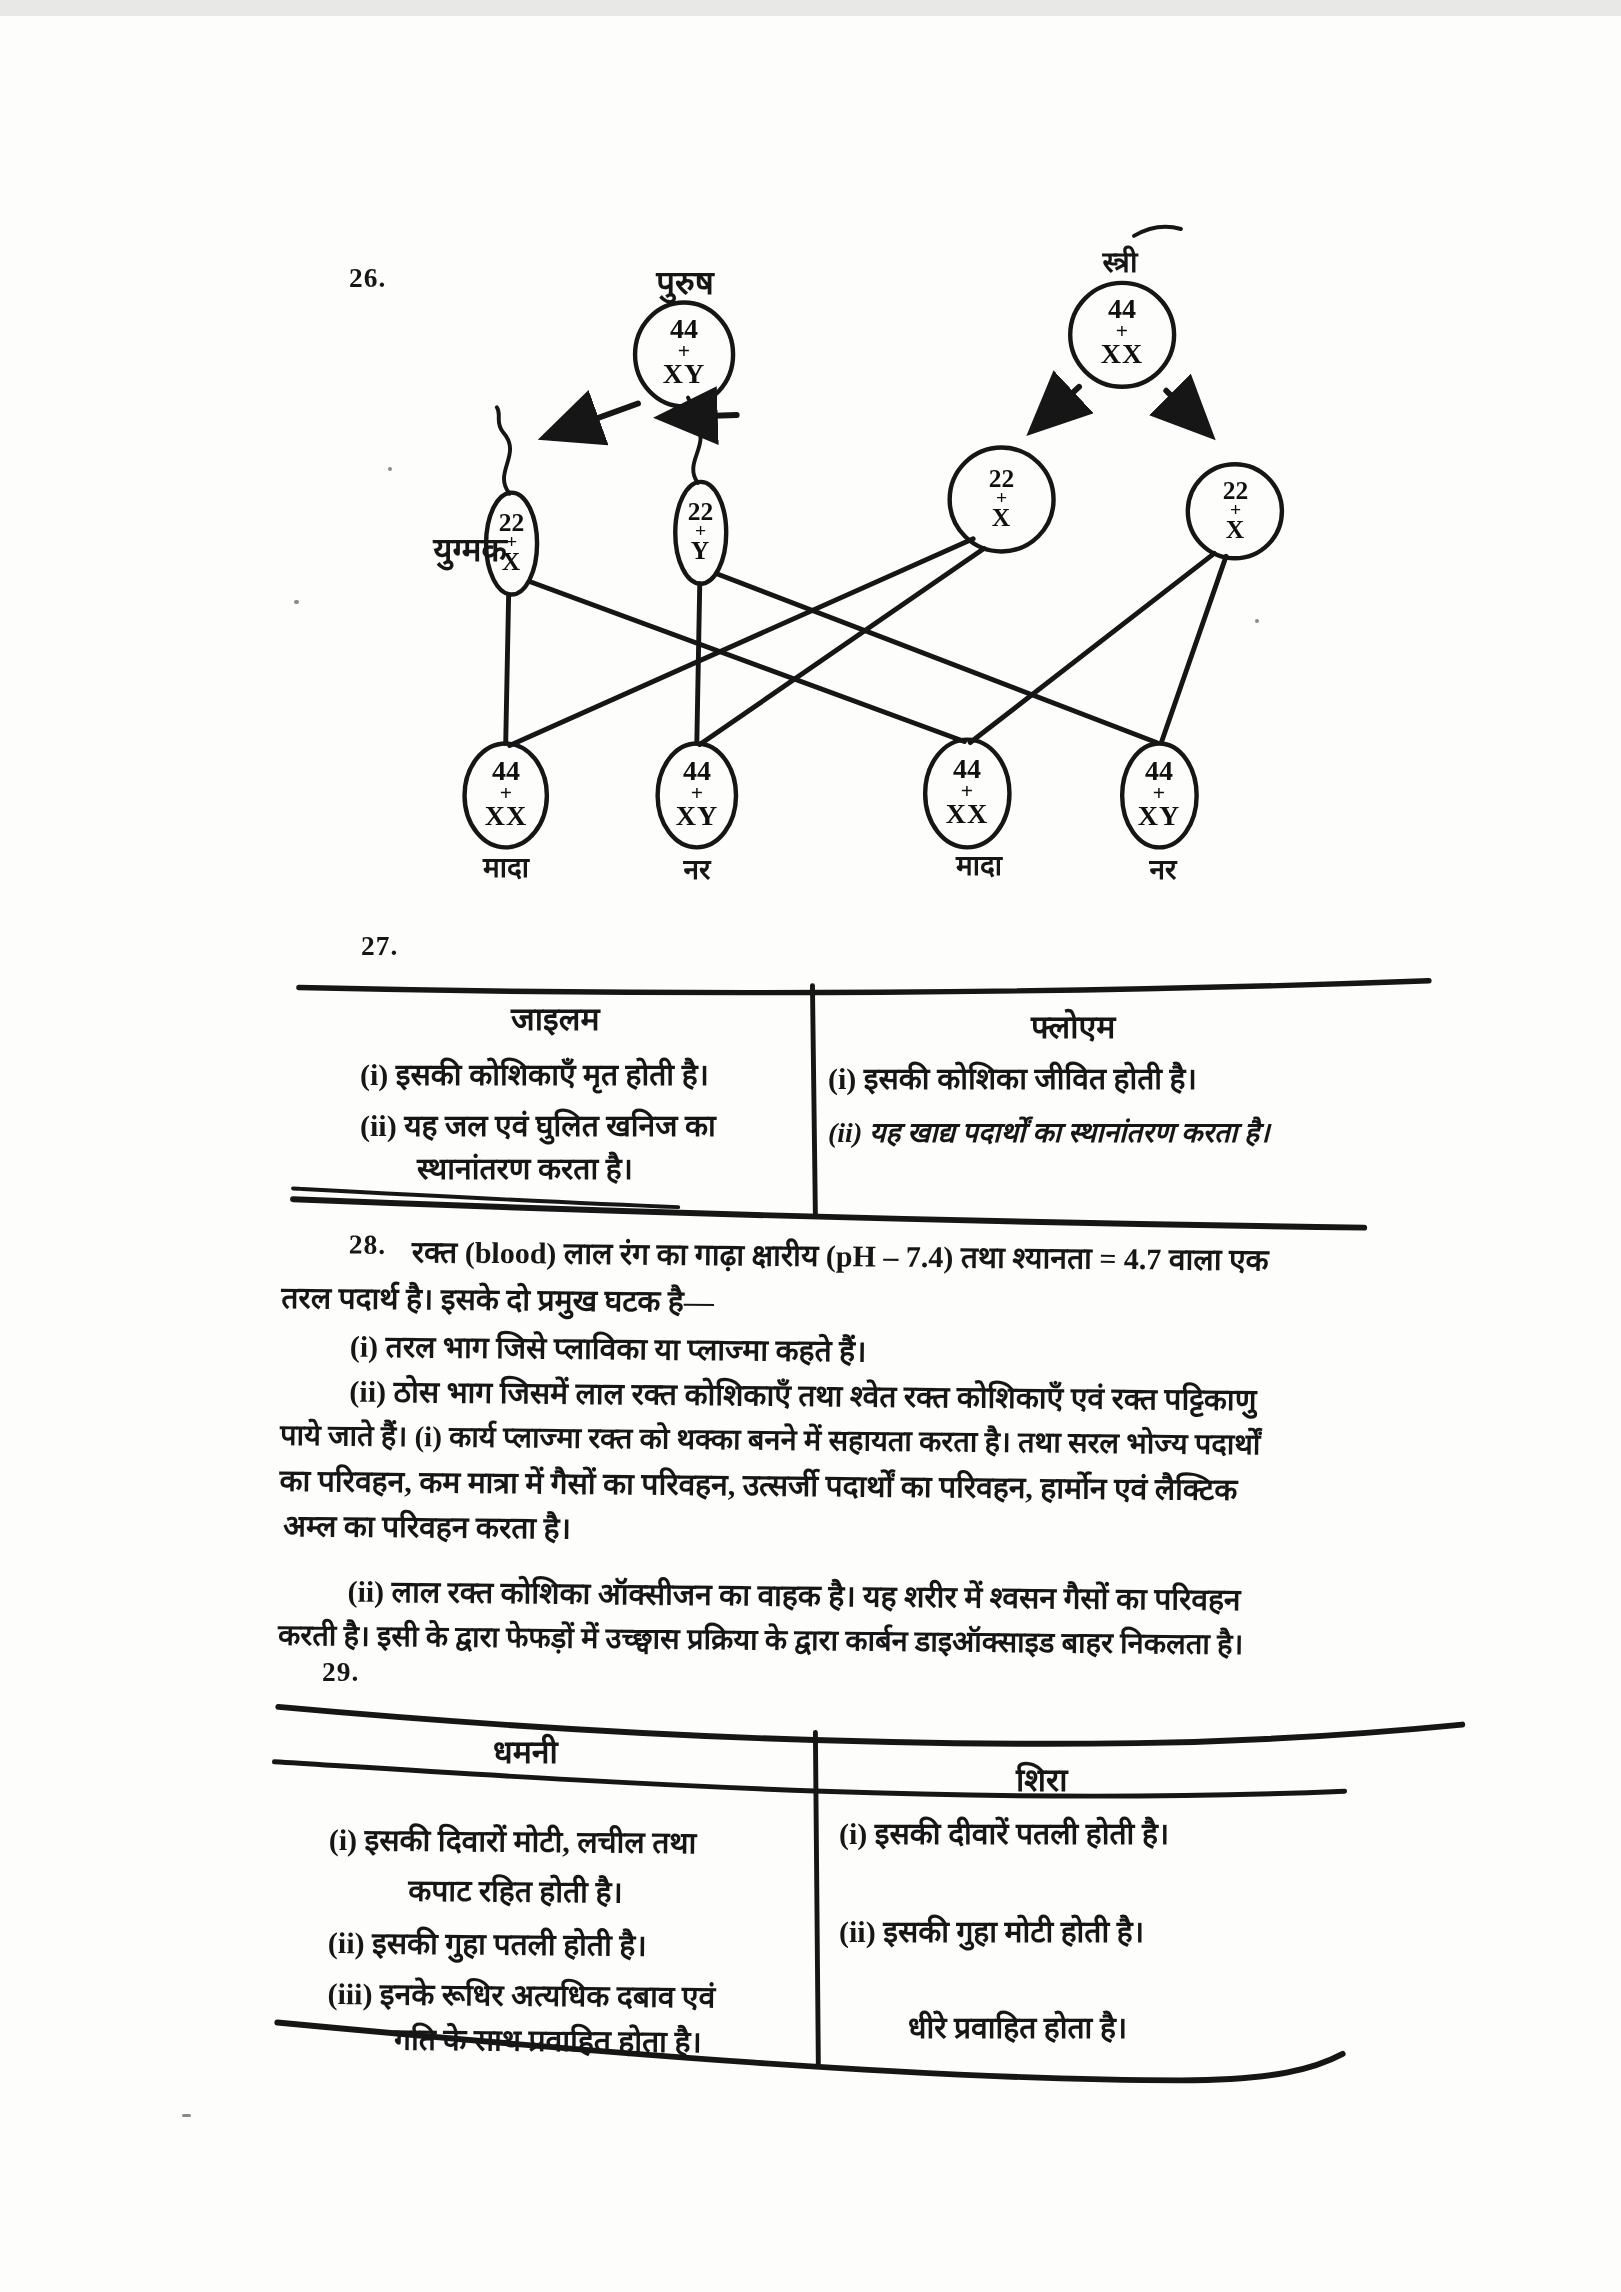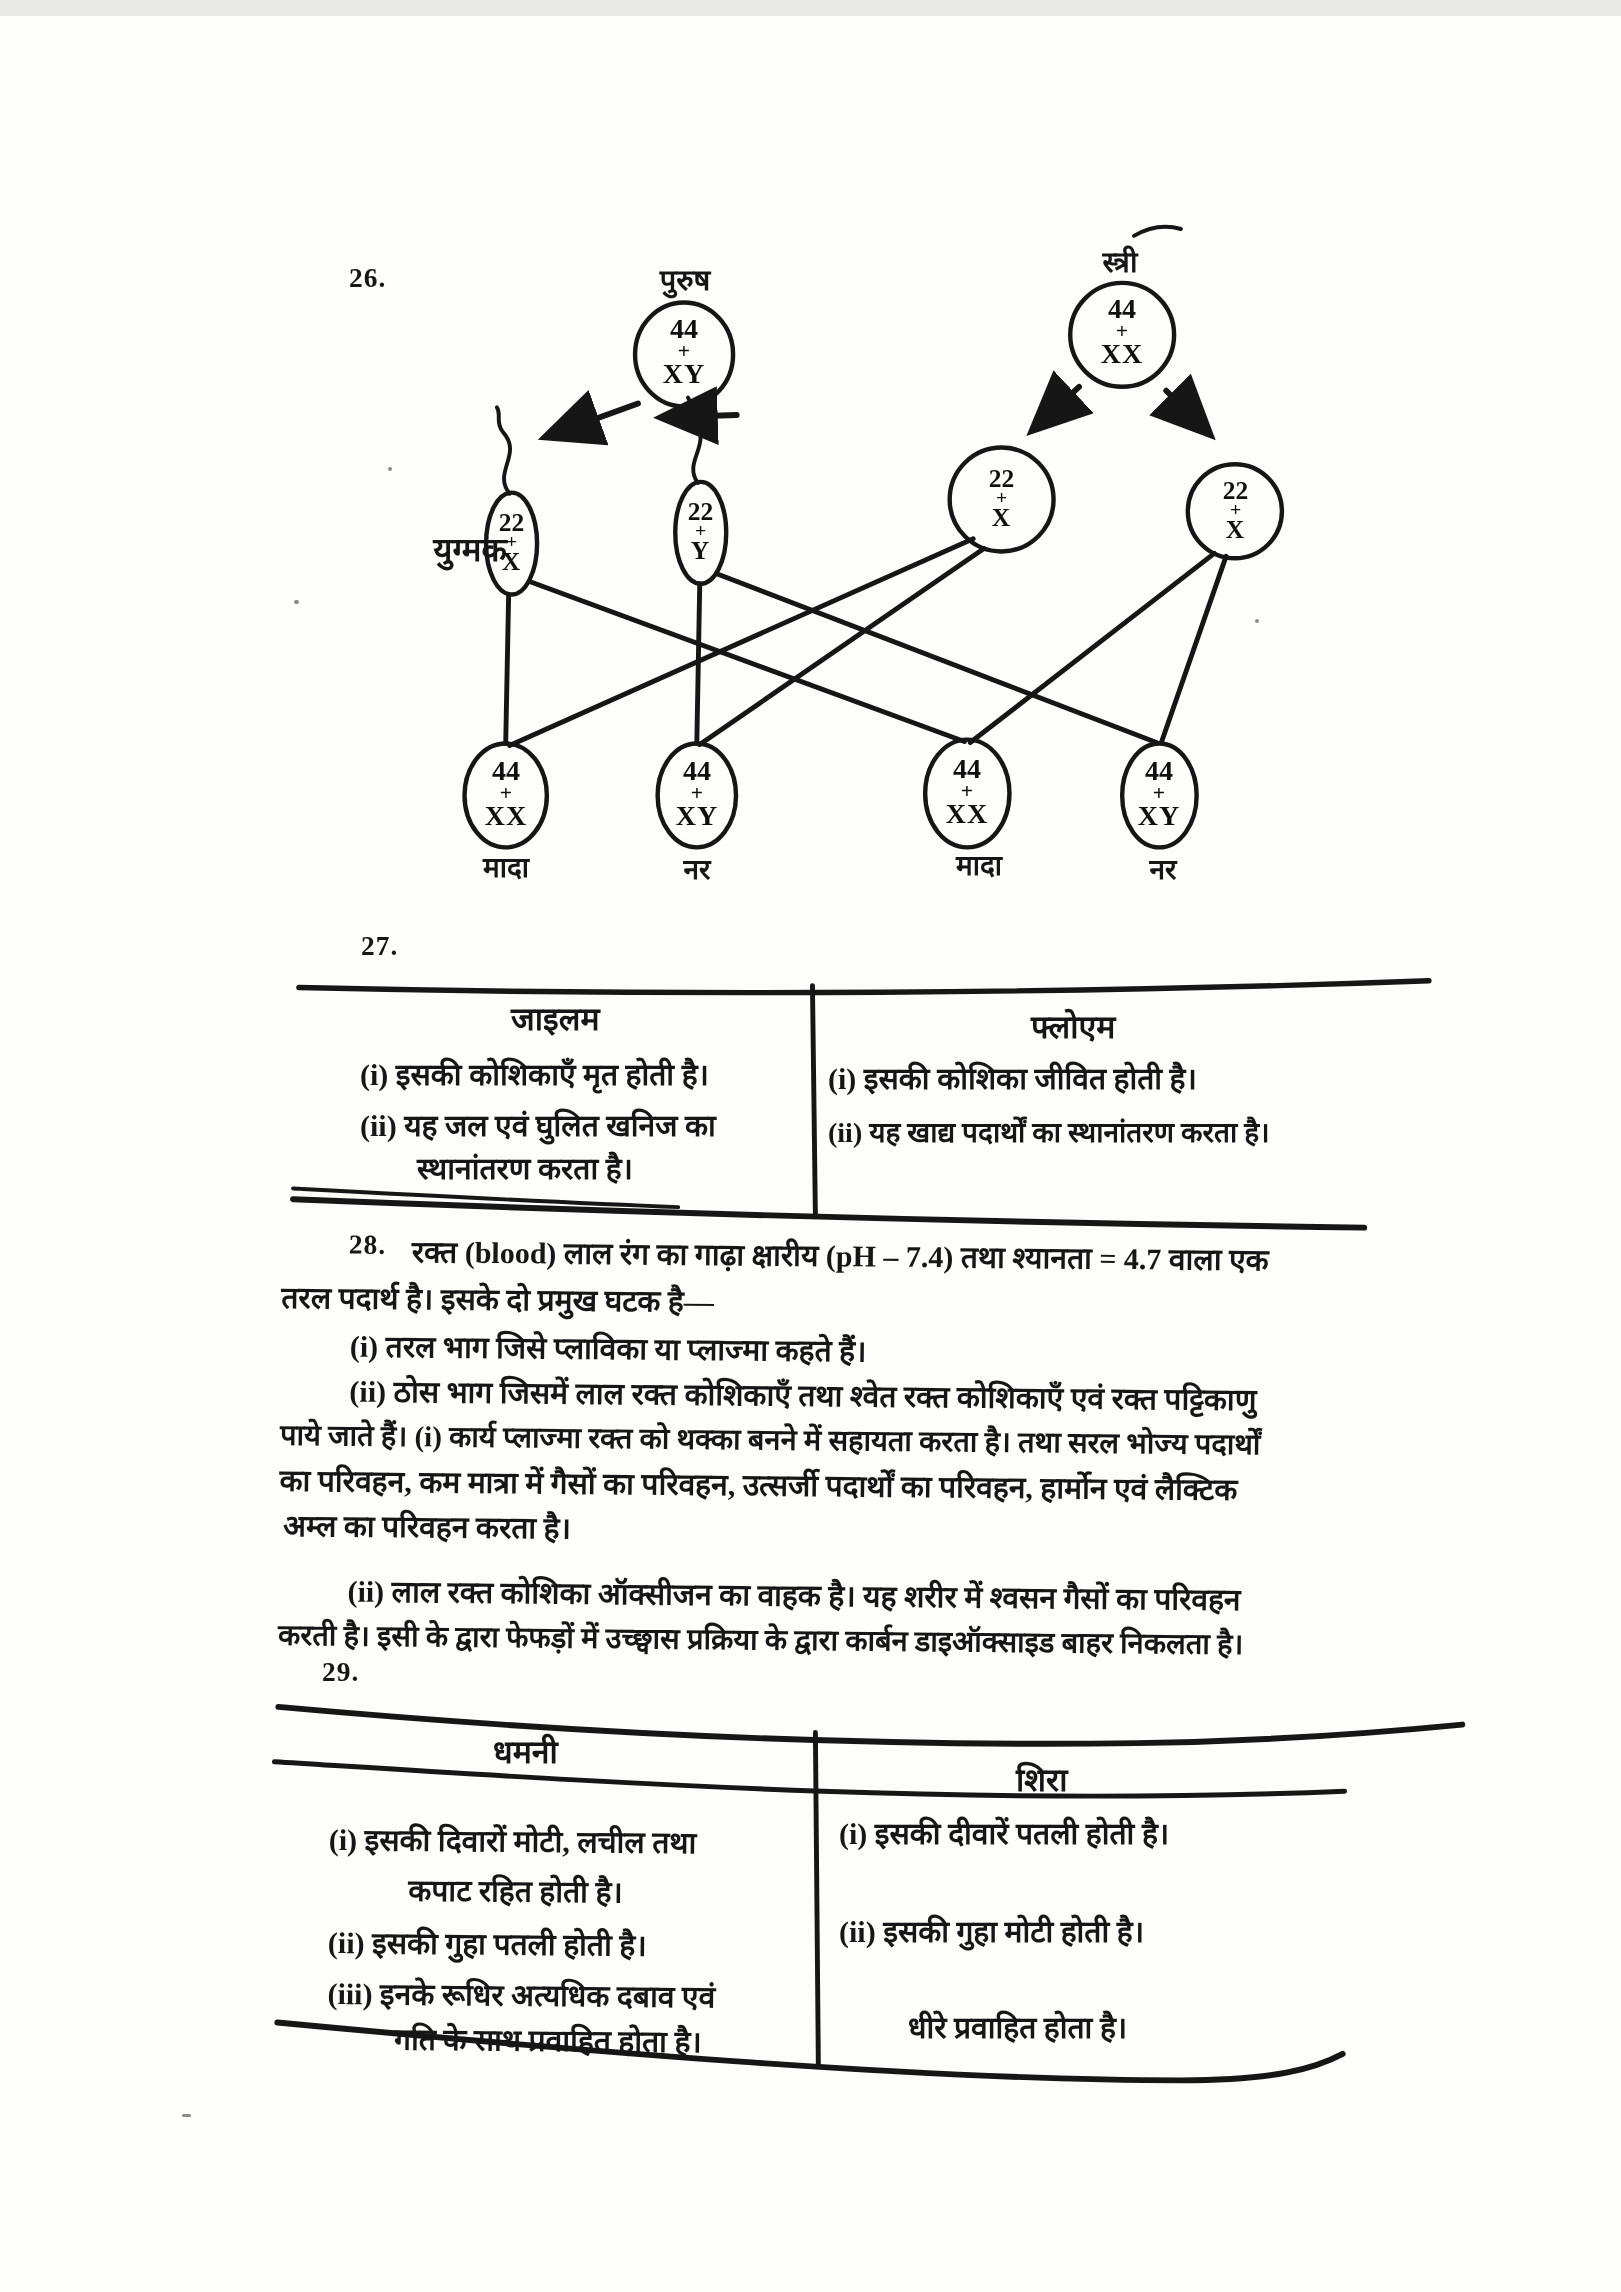--- a/index.html
+++ b/index.html
@@ -84,21 +84,21 @@
 
     <g stroke="#161616" fill="none" stroke-linecap="round">
       <path d="M284,1725 C550,1749 860,1766 1160,1762 C1290,1760 1410,1751 1492,1743" stroke-width="6"></path>
       <path d="M280,1781 C620,1802 980,1827 1372,1811" stroke-width="5"></path>
       <path d="M832,1751 L835,2090" stroke-width="5"></path>
       <path d="M283,2047 C600,2077 950,2106 1205,2106 C1300,2106 1342,2094 1370,2079" stroke-width="6"></path>
     </g>
   </svg>
 
   <div class="abs txt qnum" style="left:349px;top:247px;">26.</div>
-  <div class="abs txt figlabel" style="left:631px;top:243px;width:108px;font-size:29px;">पुरुष</div>
+  <div class="abs txt figlabel" style="left:631px;top:243px;width:108px;font-size:33px;">पुरुष</div>
   <div class="abs txt figlabel" style="left:1073px;top:225px;width:94px;font-size:29px;">स्त्री</div>
   <div class="abs txt figlabel" style="left:428px;top:510px;width:84px;font-size:33px;">युग्मक</div>
 
   <div class="abs cell" style="left:645px;top:300px;width:78px;">
     <span class="n1">44</span>
       <span class="n2">+</span>
       <span class="n3">XY</span>
   </div>
   <div class="abs cell" style="left:1083px;top:280px;width:78px;">
     <span class="n1">44</span>
@@ -153,21 +153,21 @@
   <div class="abs txt figlabel" style="left:925px;top:829px;width:108px;">मादा</div>
   <div class="abs txt figlabel" style="left:1111px;top:833px;width:104px;">नर</div>
 
   <div class="abs txt qnum" style="left:361px;top:915px;">27.</div>
   <div class="abs txt devhead" style="left:511px;top:980px;width:157px;">जाइलम</div>
   <div class="abs txt devhead" style="left:1031px;top:988px;width:157px;">फ्लोएम</div>
   <div class="abs txt dev" style="left:360px;top:1037px;">(i) इसकी कोशिकाएँ मृत होती है।</div>
   <div class="abs txt dev" style="left:360px;top:1088px;">(ii) यह जल एवं घुलित खनिज का</div>
   <div class="abs txt dev" style="left:417px;top:1131px;">स्थानांतरण करता है।</div>
   <div class="abs txt dev" style="left:828px;top:1041px;">(i) इसकी कोशिका जीवित होती है।</div>
-  <div class="abs txt dev" style="left:828px;top:1096px;font-size:28px;">(ii) यह खाद्य पदार्थों का स्थानांतरण करता है।</div>
+  <div class="abs txt dev" style="left:828px;top:1096px;font-size:28px;font-style:italic;">(ii) यह खाद्य पदार्थों का स्थानांतरण करता है।</div>
 
   <div class="tilt">
     <div class="abs qnum" style="left:349px;top:1213px;">28.</div>
     <div class="abs dev" style="left:412px;top:1213px;">रक्त (blood) लाल रंग का गाढ़ा क्षारीय (pH – 7.4) तथा श्यानता = 4.7 वाला एक</div>
     <div class="abs dev" style="left:282px;top:1260px;">तरल पदार्थ है। इसके दो प्रमुख घटक है—</div>
     <div class="abs dev" style="left:351px;top:1308px;">(i) तरल भाग जिसे प्लाविका या प्लाज्मा कहते हैं।</div>
     <div class="abs dev" style="left:351px;top:1353px;">(ii) ठोस भाग जिसमें लाल रक्त कोशिकाएँ तथा श्वेत रक्त कोशिकाएँ एवं रक्त पट्टिकाणु</div>
     <div class="abs dev" style="left:282px;top:1398px;font-size:29px;">पाये जाते हैं। (i) कार्य प्लाज्मा रक्त को थक्का बनने में सहायता करता है। तथा सरल भोज्य पदार्थों</div>
     <div class="abs dev" style="left:282px;top:1443px;">का परिवहन, कम मात्रा में गैसों का परिवहन, उत्सर्जी पदार्थों का परिवहन, हार्मोन एवं लैक्टिक</div>
     <div class="abs dev" style="left:286px;top:1488px;">अम्ल का परिवहन करता है।</div>

